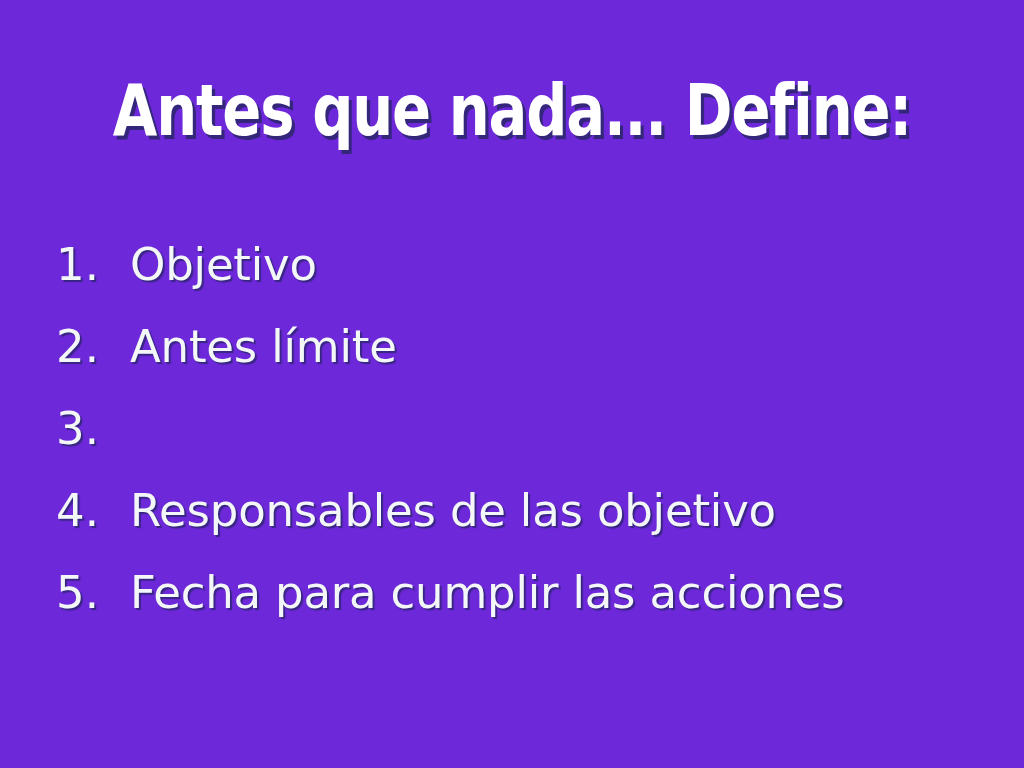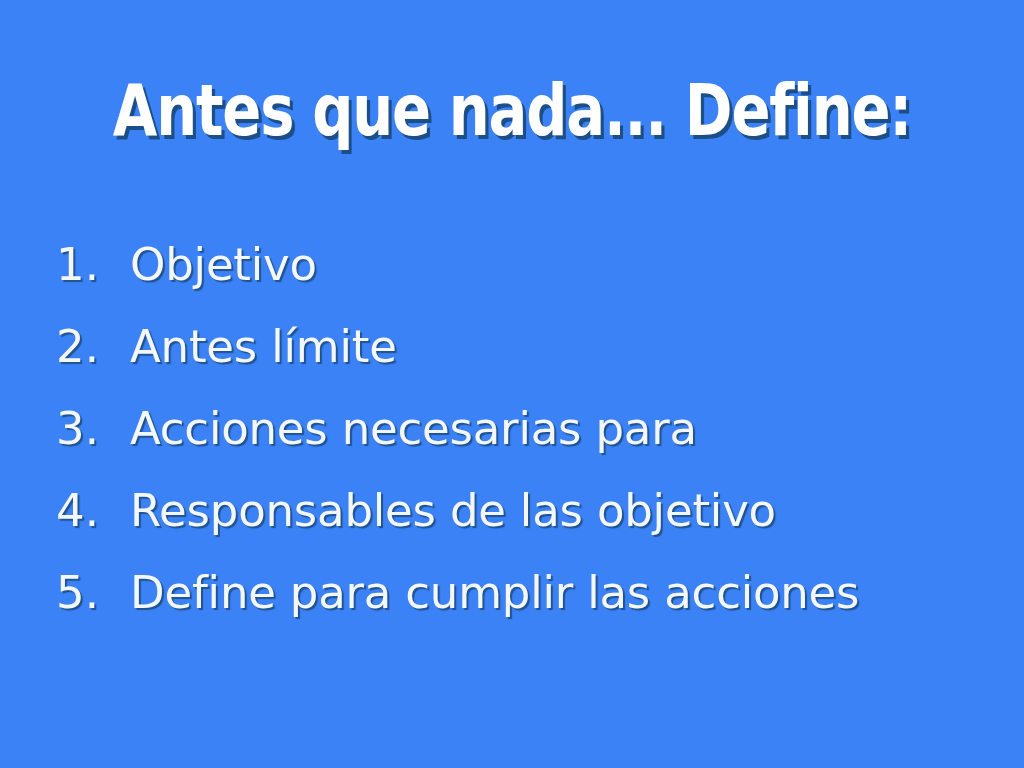--- a/index.html
+++ b/index.html
@@ -11,21 +11,21 @@
     width: 1024px;
     height: 768px;
     overflow: hidden;
     font-family: "Liberation Sans", sans-serif;
   }
 
   #slide {
     position: relative;
     width: 1024px;
     height: 768px;
-    background: #3b82f6;
+    background: #6d28d9;
     box-sizing: border-box;
     overflow: hidden;
   }
 
   
   #slide-title {
     position: absolute;
     left: 0;
     top: 24px;
     width: 1024px;
@@ -105,32 +105,31 @@
     <li class="define-item">
       <span class="item-marker">2.</span>
       <span class="item-text">
         <span class="wrap-line">Antes límite</span>
       </span>
     </li>
 
     <li class="define-item">
       <span class="item-marker">3.</span>
       <span class="item-text">
-        <span class="wrap-line">Acciones necesarias para</span>
       </span>
     </li>
 
     <li class="define-item">
       <span class="item-marker">4.</span>
       <span class="item-text">
         <span class="wrap-line">Responsables de las objetivo</span>
       </span>
     </li>
 
     <li class="define-item">
       <span class="item-marker">5.</span>
       <span class="item-text">
-        <span class="wrap-line">Define para cumplir las acciones</span>
+        <span class="wrap-line">Fecha para cumplir las acciones</span>
       </span>
     </li>
 
   </ol>
 </div>
 
 </body></html>

